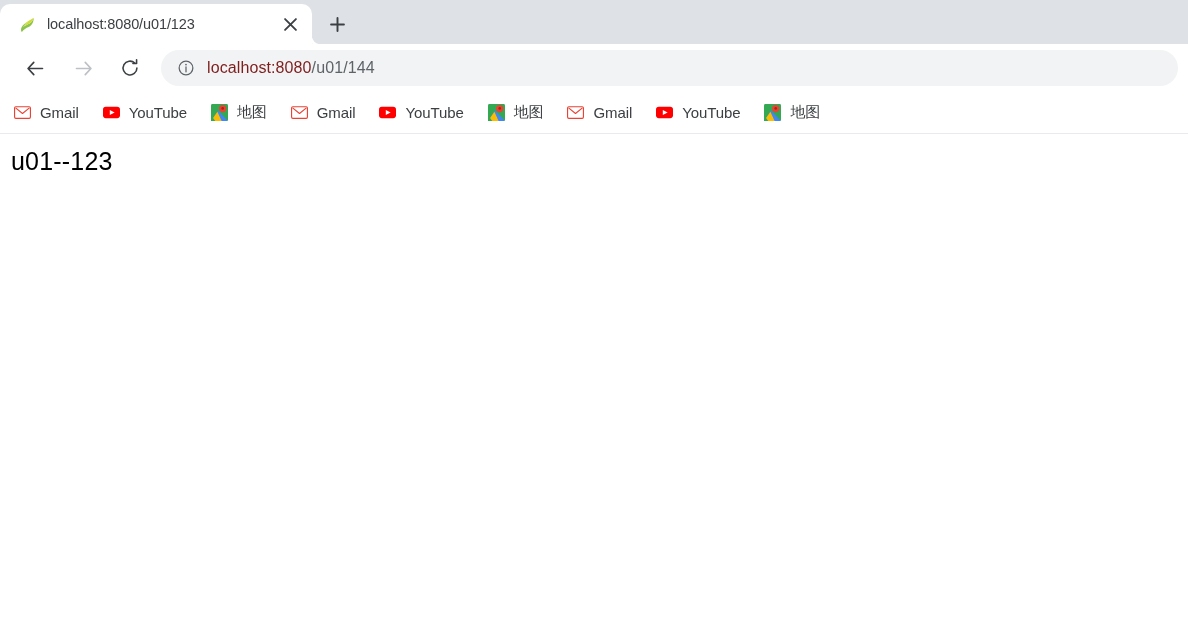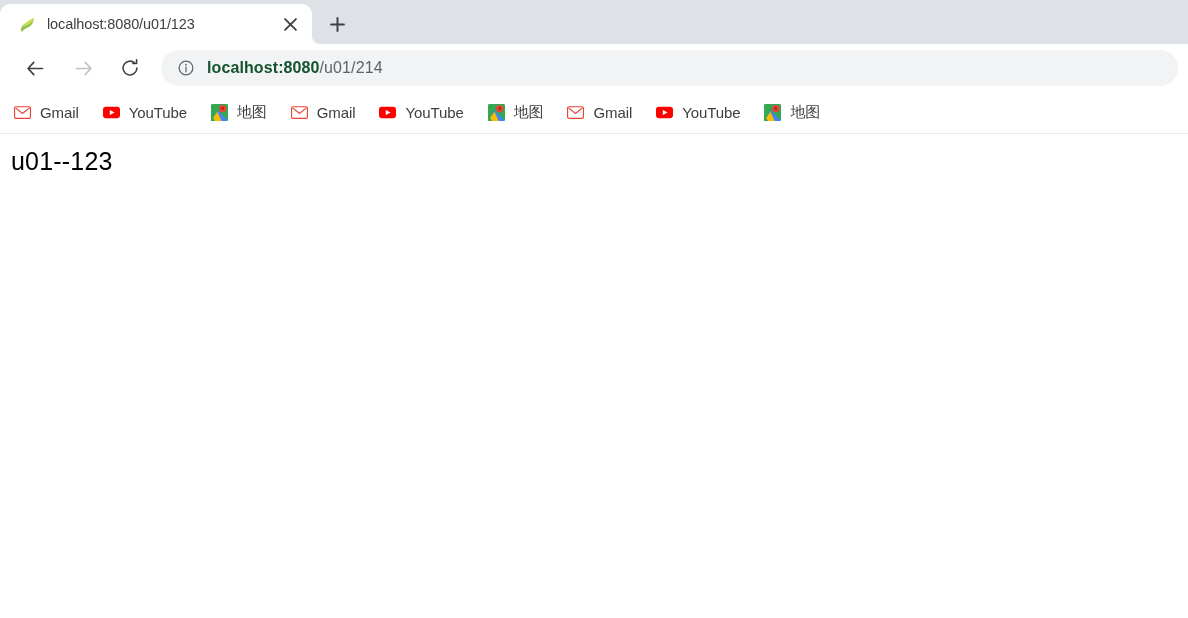--- a/index.html
+++ b/index.html
@@ -129,21 +129,21 @@
     flex: 0 0 auto;
     margin-right: 12px;
     display: block;
   }
   #url-text {
     font-size: 16px;
     color: #5f6368;
     white-space: nowrap;
     letter-spacing: 0.1px;
   }
-  #url-text .url-host { color: #14532d; font-weight: bold; }
+  #url-text .url-host { color: #7f1d1d; }
 
   
   #bookmarks-bar {
     height: 42px;
     background: #ffffff;
     display: flex;
     align-items: center;
     padding-left: 14px;
     border-bottom: 1px solid #e8eaed;
     flex: 0 0 auto;
@@ -243,21 +243,21 @@
         <path d="M19.9 2.2 L19.9 6.6 L15.5 6.6" stroke="#3c4043" stroke-width="1.9" fill="none" stroke-linecap="round" stroke-linejoin="round"></path>
       </svg>
     </div>
 
     <div id="omnibox">
       <svg id="site-info-icon" viewBox="0 0 20 20">
         <circle cx="10" cy="10" r="7.6" fill="none" stroke="#5f6368" stroke-width="1.4"></circle>
         <circle cx="10" cy="6.2" r="0.95" fill="#5f6368"></circle>
         <path d="M10 8.8 V14.2" stroke="#5f6368" stroke-width="1.4" stroke-linecap="round"></path>
       </svg>
-      <span id="url-text"><span class="url-host">localhost:8080</span><span class="url-path">/u01/214</span></span>
+      <span id="url-text"><span class="url-host">localhost:8080</span><span class="url-path">/u01/144</span></span>
     </div>
   </div>
 
   <div id="bookmarks-bar">
 
     <div class="bookmark-item">
       <svg class="bookmark-icon" viewBox="0 0 24 18">
         <rect x="0.8" y="0.8" width="22.4" height="16.4" rx="1.8" fill="#ffffff" stroke="#ea4335" stroke-width="1.6"></rect>
         <path d="M2.2 2.4 L12 10.4 L21.8 2.4" fill="none" stroke="#ea4335" stroke-width="1.6" stroke-linejoin="round"></path>
       </svg>

